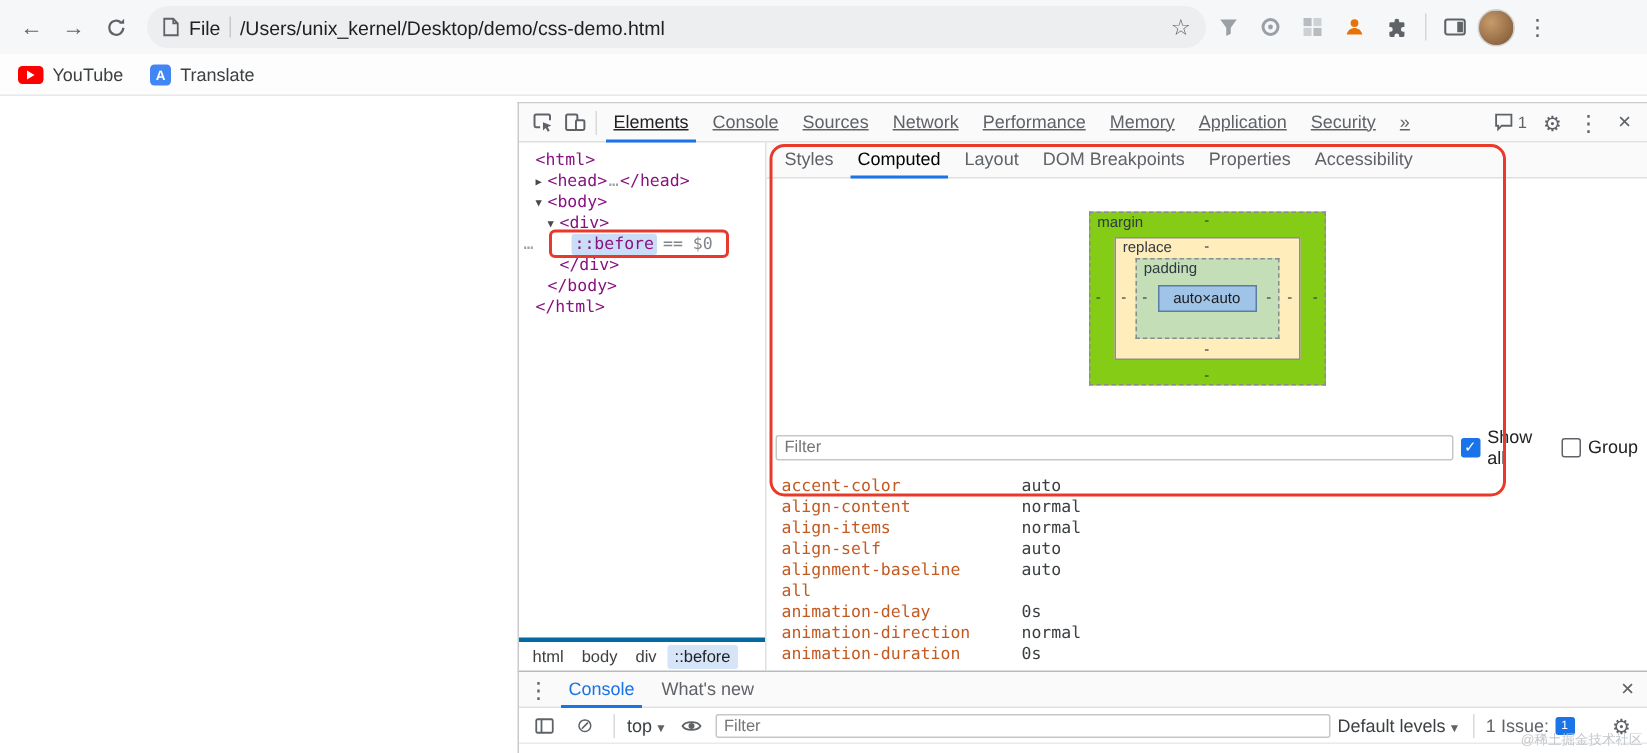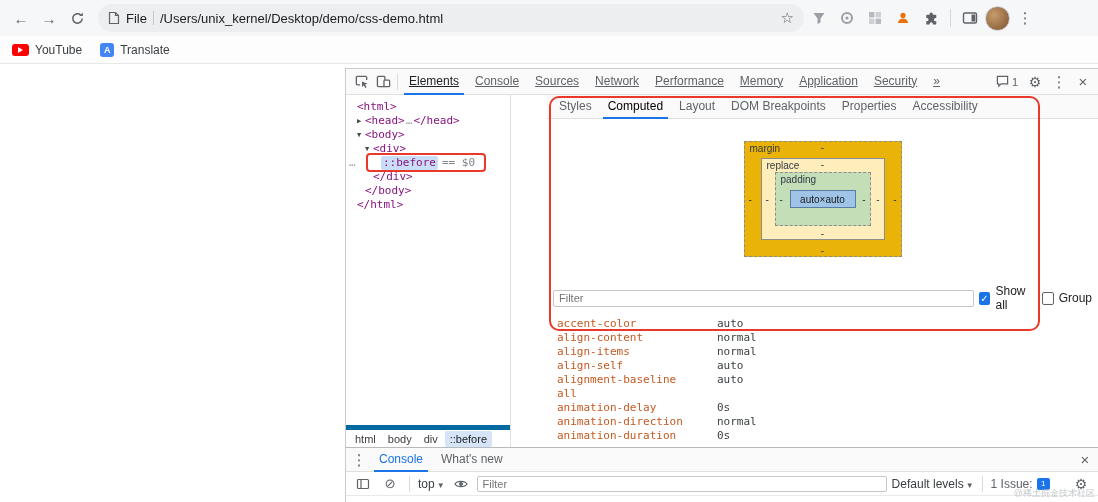--- a/index.html
+++ b/index.html
@@ -71,21 +71,21 @@
   .dt-tab {
     padding:0 8px; height:26px; line-height:25px; position:relative; cursor:pointer; white-space:nowrap;text-decoration:underline;
   }
   .dt-tab.selected { color:#202124; }
   .dt-tab.selected::after {
     content:""; position:absolute; left:3px; right:3px; bottom:0; height:2px; background:#1a73e8;
   }
   .dt-right { margin-left:auto; display:flex; align-items:center; gap:2px; }
   .issues-btn { display:flex; align-items:center; gap:3px; border:none; background:transparent; color:#5f6368; font-size:11px; cursor:pointer; padding:0 4px; }
   .gear { font-size:14px; }
-  .dt-body { display:flex; height:352px;gap:36px; }
+  .dt-body { display:flex; height:352px; }
   
   .elements-pane {
     width:165px; border-right:1px solid #e0e0e0; position:relative;
     display:flex; flex-direction:column;
   }
   .dom-tree {
     flex:1; font-family:"DejaVu Sans Mono", monospace; font-size:11px; line-height:14px;
     padding-top:5px; white-space:nowrap; position:relative; overflow:hidden;
   }
   .tree-row { height:14px; display:flex; align-items:center; position:relative; }
@@ -96,21 +96,21 @@
   .chip-selected { background:#c9ddf6; color:#881280; padding:0 2px; border-radius:2px; }
   .sel-marker { color:#80868b; margin-left:4px; }
   .ind-0 { padding-left:11px; } .ind-1 { padding-left:11px; }
   .ind-1t { padding-left:19px; } .ind-2 { padding-left:19px; }
   .ind-2t { padding-left:27px; } .ind-3 { padding-left:35px; }
   .red-box-node {
     position:absolute; left:20px; top:58px; width:120px; height:19px;
     border:2px solid #e8392a; border-radius:4px; pointer-events:none; z-index:9;
   }
   .breadcrumbs {
-    height:22px; border-top:5px solid #0369a1; display:flex; align-items:center;
+    height:22px; border-top:3px solid #0369a1; display:flex; align-items:center;
     font-size:11px; color:#3c4043; padding:0 4px; gap:2px; background:#fff;
   }
   .crumb { padding:2px 5px; cursor:pointer; white-space:nowrap; }
   .crumb.selected { background:#d6e4f8; border-radius:2px; color:#202124; }
   
   .sidebar-pane { flex:1; position:relative; overflow:hidden; }
   .sb-tabs {
     height:24px; background:#fafafa; border-bottom:1px solid #e0e0e0;
     display:flex; align-items:center; font-size:12px; color:#5f6368; padding-left:4px;
   }
@@ -123,21 +123,21 @@
   }
   
   .box-model-wrap { display:flex; justify-content:center; margin-top:22px; }
   .bm-ring { position:relative; display:flex; align-items:center; justify-content:center; font-size:10px; color:#303942; }
   .bm-label { position:absolute; top:1px; left:5px; font-size:10px; color:#303942; }
   .dash { position:absolute; font-size:10px; color:#303942; }
   .dash-t { top:0; left:50%; transform:translateX(-50%); }
   .dash-b { bottom:0; left:50%; transform:translateX(-50%); }
   .dash-l { left:4px; top:50%; transform:translateY(-50%); }
   .dash-r { right:4px; top:50%; transform:translateY(-50%); }
-  .bm-margin  { width:158px; height:116px; background:#eab308; border:1px dashed #8c8c8c;text-align:center; }
+  .bm-margin  { width:158px; height:116px; background:#84cc16; border:1px dashed #8c8c8c;text-align:center; }
   .bm-border  { width:124px; height:82px;  background:#ffeebc; border:1px solid  #8c8c8c; }
   .bm-padding { width:96px;  height:54px;  background:#c4deb8; border:1px dashed #8c8c8c; }
   .bm-content {
     width:66px; height:18px; background:#9fc4e8; border:1px solid #5a7da3;
     display:flex; align-items:center; justify-content:center; font-size:10px; color:#1a1a1a;
   }
   
   .sb-filter-row { display:flex; align-items:center; gap:5px; padding:0 6px; margin-top:27px; font-size:12px; color:#202124; }
   .sb-filter {
     width:462px; height:17px; font-size:11px; padding:1px 5px;

